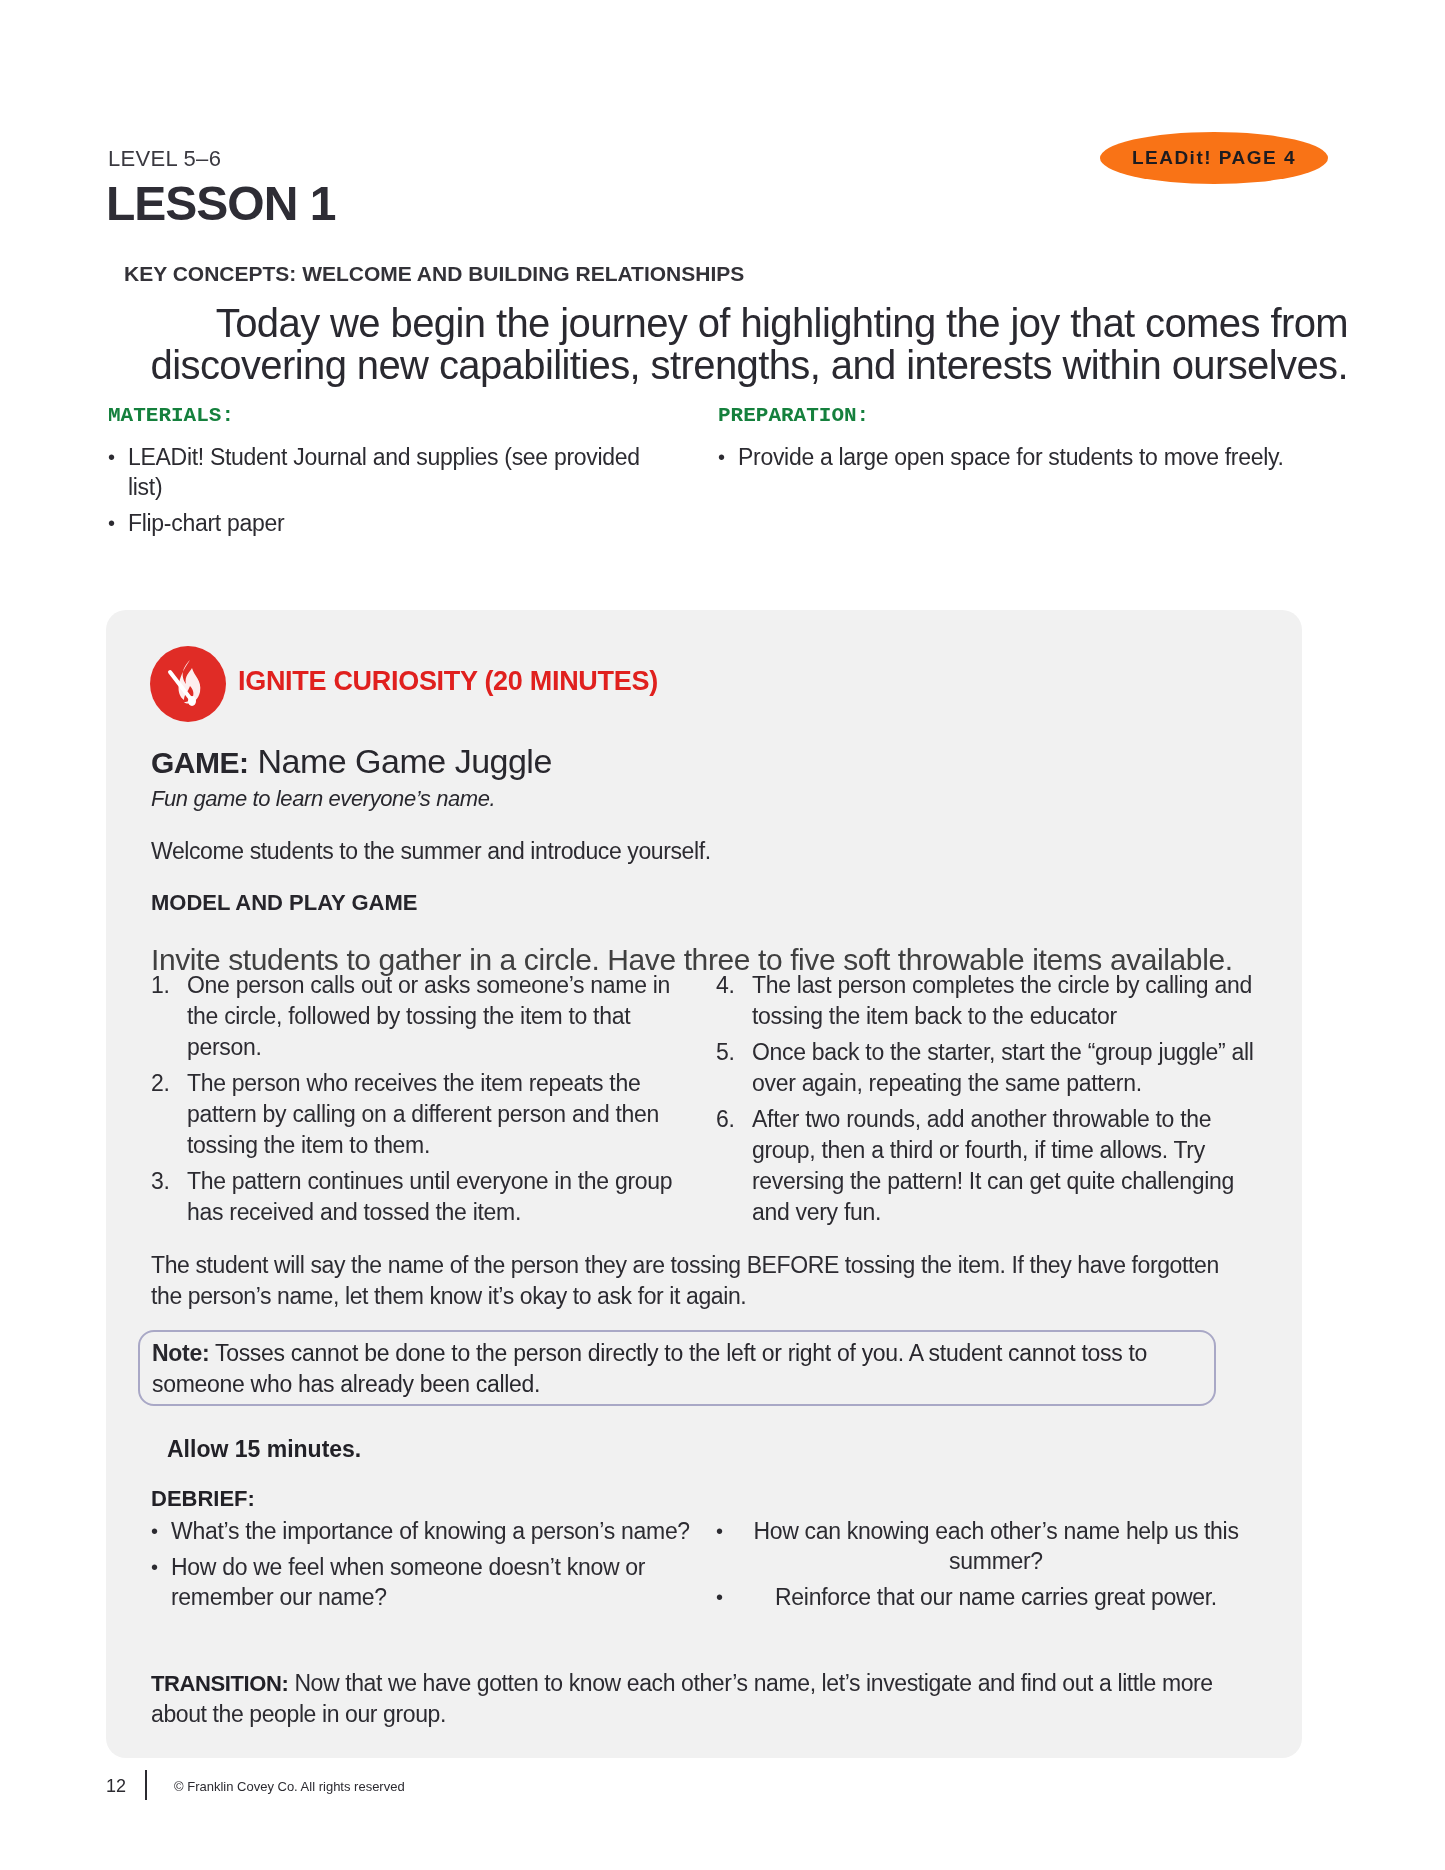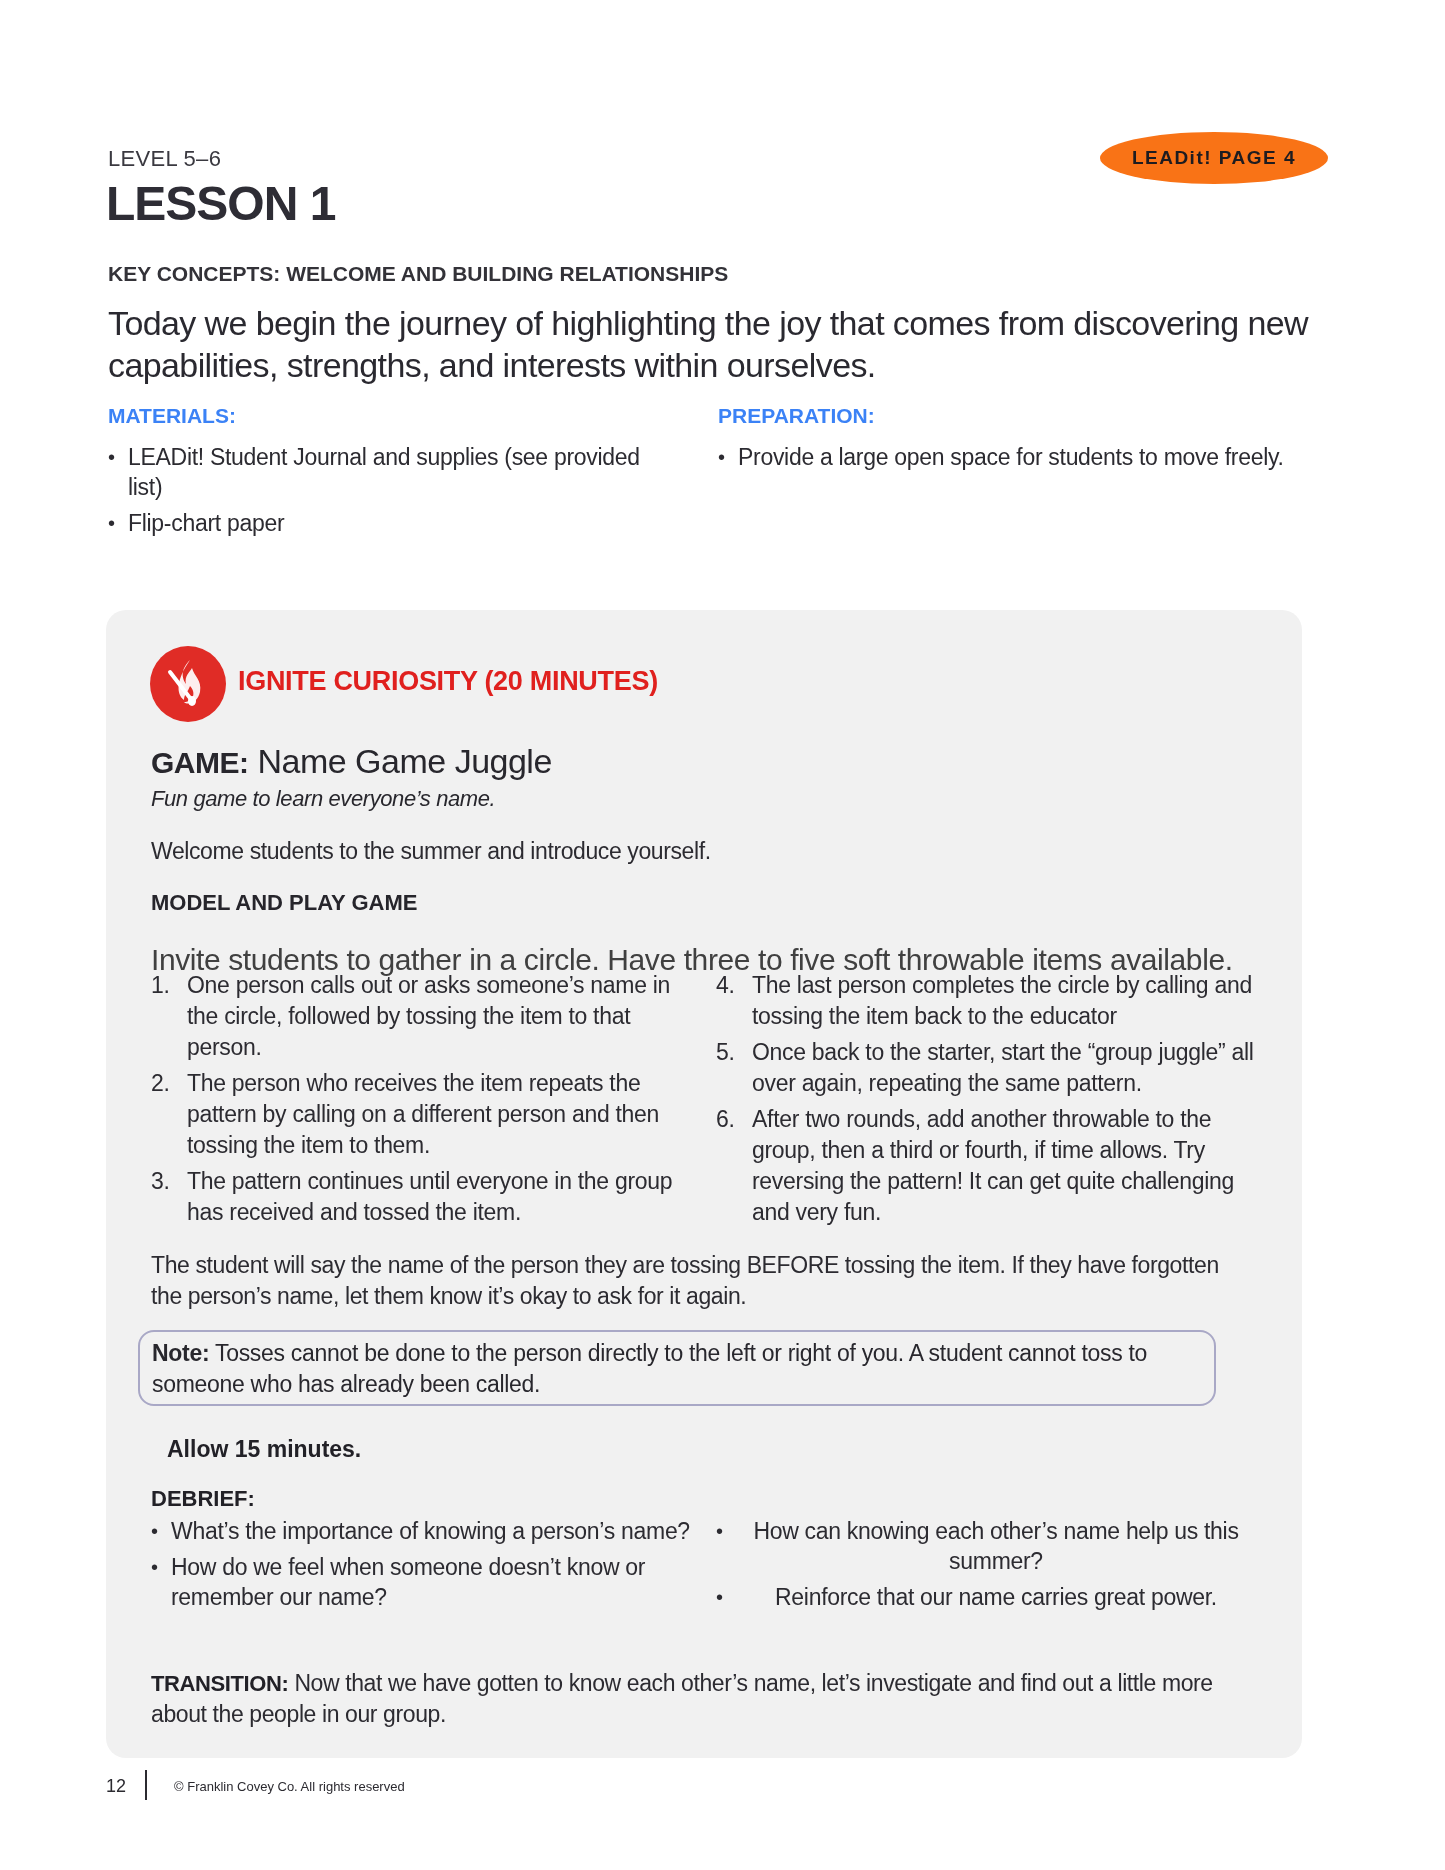--- a/index.html
+++ b/index.html
@@ -6,25 +6,25 @@
   body { width: 1445px; height: 1870px; position: relative; overflow: hidden;
          font-family: "Liberation Sans", "DejaVu Sans", sans-serif; color: #2b2a30; }
   .abs { position: absolute; }
 
   .level { left: 108px; top: 146px; font-size: 22px; color: #3a3940; letter-spacing: 0.3px; }
   .lesson { left: 106px; top: 176px; font-size: 48px; font-weight: bold; color: #2e2d35; letter-spacing: -1px; }
   .badge { left: 1100px; top: 132px; width: 228px; height: 52px; background: #f97316;
            border-radius: 50%/50%; display: flex; align-items: center; justify-content: center;
            font-size: 19px; font-weight: bold; color: #1e1c20; letter-spacing: 1.5px; }
 
-  .key { left: 108px; top: 262px; font-size: 21px; font-weight: bold; color: #333238; }
-  .intro { left: 108px; top: 302px; width: 1240px; font-size: 34px; line-height: 42px; color: #2a2930;
-           letter-spacing: -0.6px; }
+  .key { left: 124px; top: 262px; font-size: 21px; font-weight: bold; color: #333238; }
+  .intro { left: 108px; top: 302px; width: 1240px; font-size: 40px; line-height: 42px; color: #2a2930;
+           letter-spacing: -0.6px; text-align: right; }
 
-  .colhead { font-size: 21px; font-weight: bold; color: #3b82f6; }
+  .colhead { font-size: 21px; font-weight: bold; color: #15803d; font-family: Liberation Mono, monospace; }
   .mat-h { left: 108px; top: 404px; }
   .prep-h { left: 718px; top: 404px; }
   ul.bul { list-style: none; margin: 0; padding: 0; }
   ul.bul li { position: relative; padding-left: 20px; font-size: 23px; line-height: 30px; color: #2c2b31;
               margin-bottom: 6px; letter-spacing: -0.3px; }
   ul.bul li::before { content: "\2022"; position: absolute; left: 0; top: 0; font-size: 20px; }
   .mat-list { left: 108px; top: 442px; width: 560px; }
   .prep-list { left: 718px; top: 442px; width: 620px; }
 
   .panel { left: 106px; top: 610px; width: 1196px; height: 1148px; background: #f1f1f1; border-radius: 20px; }

